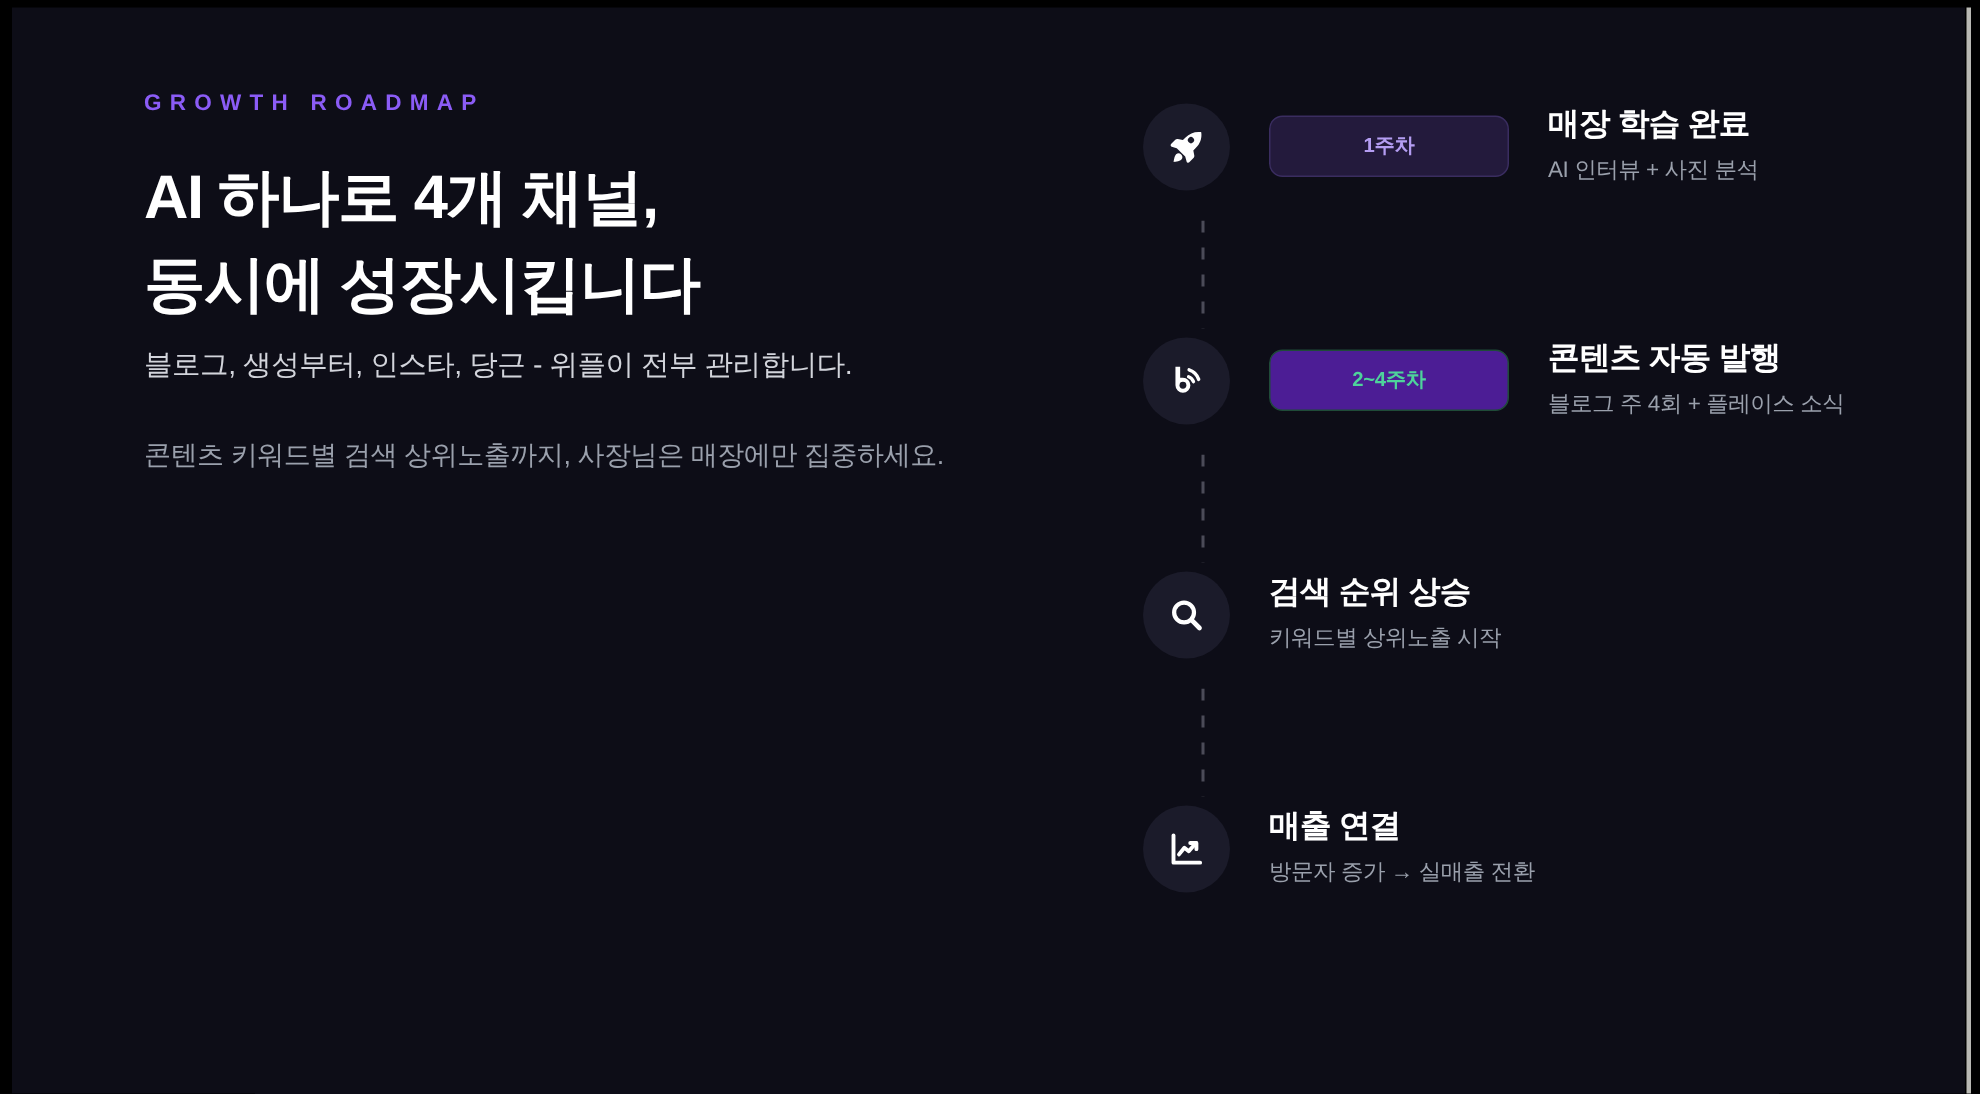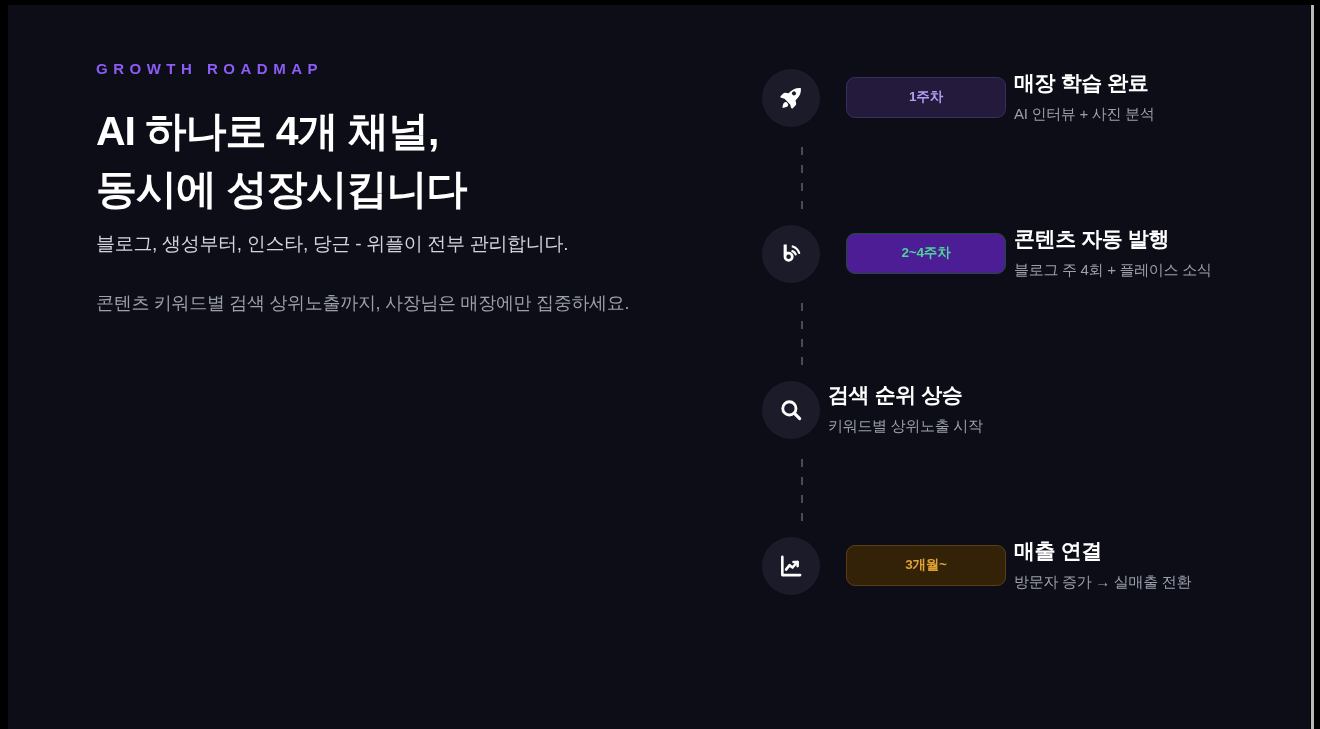--- a/index.html
+++ b/index.html
@@ -153,21 +153,21 @@
     padding: 10px 0 11px 0;
     border-radius: 9px;
     border: 1px solid transparent;
   }
   .badge-purple { background:#231a3c; border-color:#3a2d60; color:#b49df2; }
   .badge-green  { background:#4c1d95; border-color:#1f4b38; color:#4ed39b; }
   .badge-blue   { background:#13213f; border-color:#22406f; color:#4f8ef2; }
   .badge-amber  { background:#332208; border-color:#5b3f14; color:#e0a233; }
 
   .tl-text {
-    margin-left: 8px;
+    margin-left: 26px;
     padding-top: 3px;
   }
   .tl-title {
     color: #ffffff;
     font-size: 21px;
     font-weight: 700;
     letter-spacing: -0.4px;
     line-height: 1.25;
     margin: 0;
     white-space: nowrap;
@@ -275,23 +275,20 @@
         <div class="tl-icon">
           <span>
             <svg width="26" height="26" viewBox="0 0 24 24" aria-hidden="true">
               <path d="M4 3.6v16.8h16.4" stroke="#ffffff" stroke-width="2.4" fill="none" stroke-linecap="round" stroke-linejoin="round"></path>
               <path d="M7.4 15.3l3.3-4.1 2.7 2.2 4.4-5.1" stroke="#ffffff" stroke-width="2.4" fill="none" stroke-linecap="round" stroke-linejoin="round"></path>
               <path d="M14.3 8.3h3.8v3.8" stroke="#ffffff" stroke-width="2.4" fill="none" stroke-linecap="round" stroke-linejoin="round"></path>
             </svg>
           </span>
         </div>
 
-        <div class="tl-badge-wrap">
-          <div class="tl-badge badge-amber">3개월~</div>
-        </div>
 
         <div class="tl-text">
           <p class="tl-title">매출 연결</p>
           <p class="tl-desc">방문자 증가 → 실매출 전환</p>
         </div>
       </div>
 
     </div>
 
   </div>

